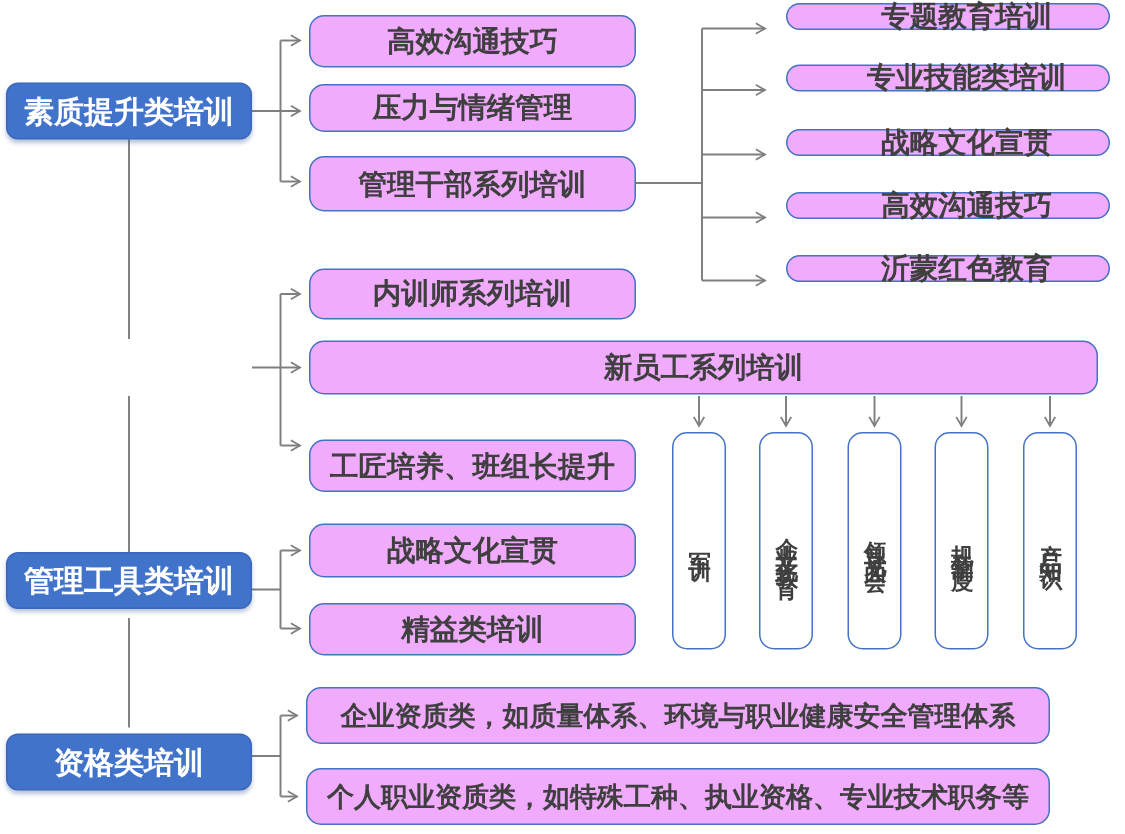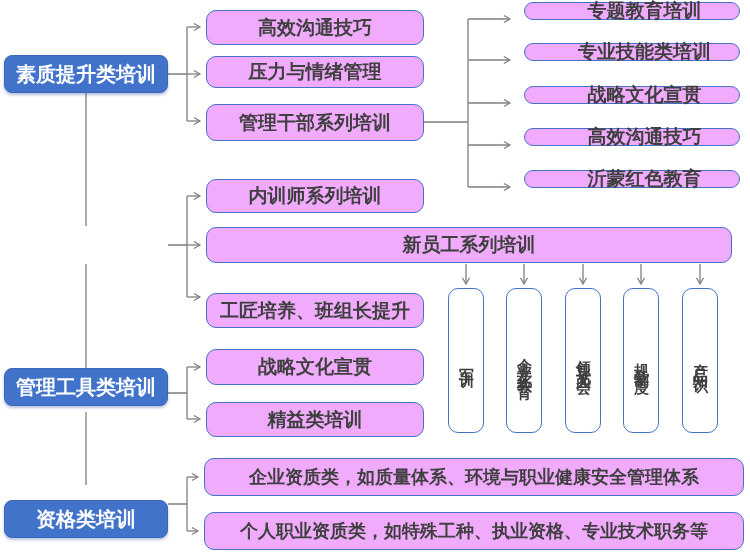--- a/index.html
+++ b/index.html
@@ -20,21 +20,21 @@
     white-space:nowrap;z-index:1;box-sizing:border-box;
   }
   .node{
     position:absolute;left:206px;width:218px;
     background:#f0abfc;border:1.6px solid #4472C4;border-radius:10px;
     color:#3f3f3f;font-weight:bold;font-size:19px;
     display:flex;align-items:center;justify-content:center;
     white-space:nowrap;z-index:1;box-sizing:border-box;
   }
   .wide{left:206px;width:526px;}
-  .xwide{left:204px;width:540px;font-size:18px;}
+  .xwide{left:204px;width:496px;font-size:18px;}
   .rnode{left:524px;width:216px;height:18px;padding-left:25px;}
   .vnode{
     position:absolute;top:288px;width:36px;height:145px;
     background:#ffffff;border:1.6px solid #4472C4;border-radius:10px;
     color:#3f3f3f;font-weight:bold;font-size:15px;
     writing-mode:vertical-rl;text-orientation:upright;letter-spacing:5px;
     display:flex;align-items:center;justify-content:center;
     z-index:1;box-sizing:border-box;
   }
 </style>
@@ -81,21 +81,21 @@
       <line x1="466" y1="264" x2="466" y2="284" marker-end="url(#arr)"></line>
       <line x1="524" y1="264" x2="524" y2="284" marker-end="url(#arr)"></line>
       <line x1="583" y1="264" x2="583" y2="284" marker-end="url(#arr)"></line>
       <line x1="641" y1="264" x2="641" y2="284" marker-end="url(#arr)"></line>
       <line x1="700" y1="264" x2="700" y2="284" marker-end="url(#arr)"></line>
     </g>
   </svg>
 
   <div class="cat" style="top:55px">素质提升类培训</div>
   <div class="cat" style="top:368px">管理工具类培训</div>
-  <div class="cat" style="top:500px">资格类培训</div>
+  <div class="cat" style="top:489px">资格类培训</div>
 
   <div class="node" style="top:10px;height:35px">高效沟通技巧</div>
   <div class="node" style="top:56px;height:32px">压力与情绪管理</div>
   <div class="node" style="top:104px;height:37px">管理干部系列培训</div>
 
   <div class="node rnode" style="top:2px">专题教育培训</div>
   <div class="node rnode" style="top:43px">专业技能类培训</div>
   <div class="node rnode" style="top:86px">战略文化宣贯</div>
   <div class="node rnode" style="top:128px">高效沟通技巧</div>
   <div class="node rnode" style="top:170px">沂蒙红色教育</div>

